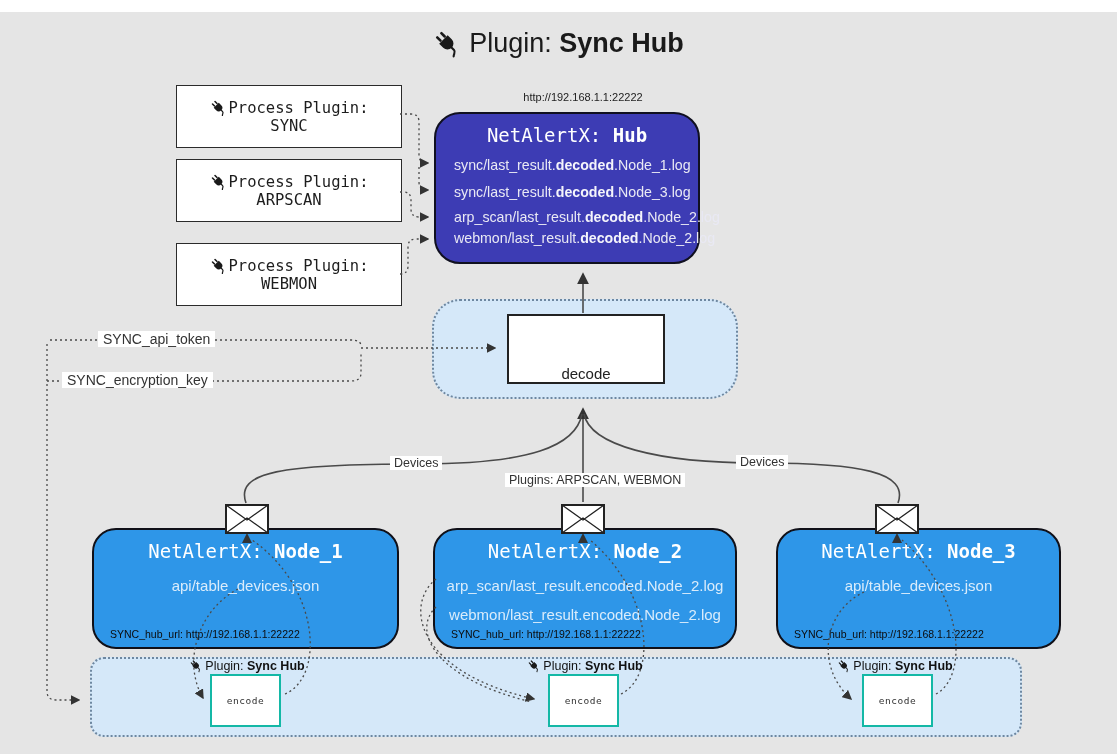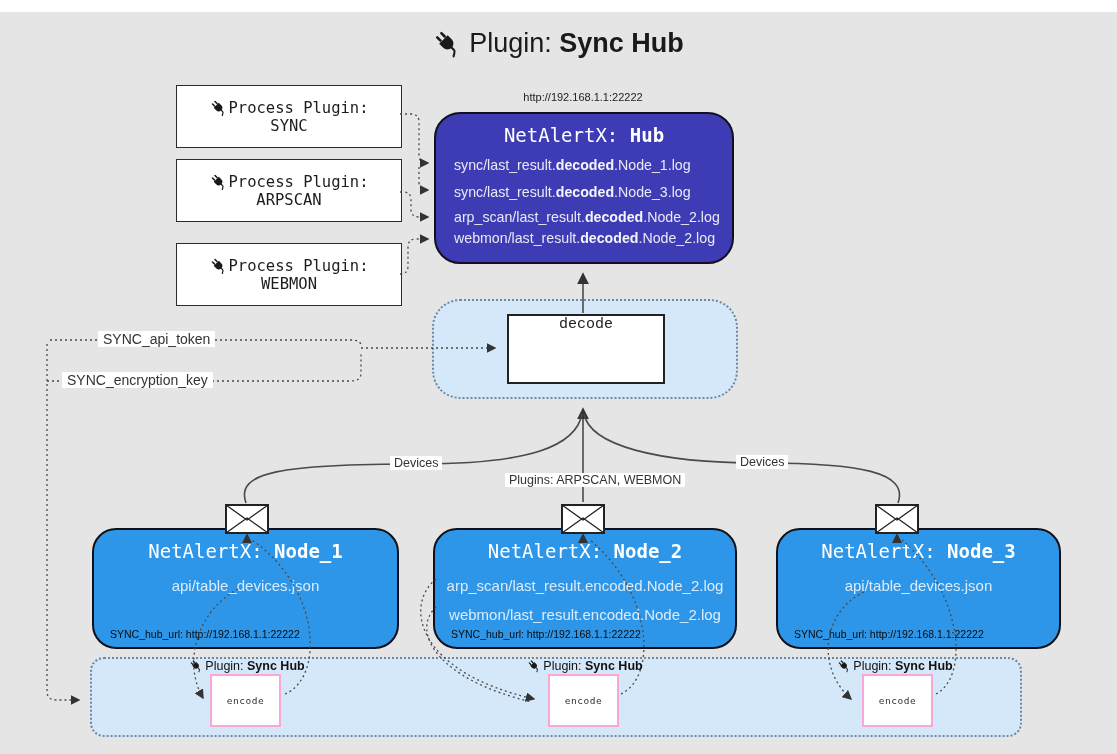--- a/index.html
+++ b/index.html
@@ -12,42 +12,42 @@
   .title b{font-weight:bold;}
 
   
   .proc-box{position:absolute;left:176px;width:224px;height:61px;background:#fff;
             border:1.6px solid #2b2b2b;display:flex;flex-direction:column;
             align-items:center;justify-content:center;
             font-family:"DejaVu Sans Mono",monospace;font-size:15.5px;color:#1d1d1d;}
   .proc-line1{display:flex;align-items:center;gap:1px;text-align:right;}
 
   
-  .hub{position:absolute;left:434px;top:100px;width:300px;height:152px;
+  .hub{position:absolute;left:434px;top:100px;width:266px;height:152px;
        background:var(--hub-bg);border:2px solid #101020;border-radius:26px;
        box-sizing:border-box;padding-top:9px;}
   .hub-title{text-align:center;font-family:"DejaVu Sans Mono",monospace;
              font-size:19px;color:#fff;line-height:24px;}
   .hub-log{padding-left:18px;font-size:14.2px;color:#e9e9f4;line-height:17px;white-space:nowrap;}
   .hub-log b{font-weight:bold;color:#f4f4fb;}
   .hub-log:nth-of-type(2){margin-top:10px;}
   .hub-log:nth-of-type(3){margin-top:10px;}
   .hub-log:nth-of-type(4){margin-top:8px;}
   .hub-log:nth-of-type(5){margin-top:4px;}
   .hub-url{position:absolute;left:434px;top:79px;width:298px;text-align:center;
            font-size:11px;color:#222;}
 
   
   .decode-band{position:absolute;left:432px;top:287px;width:306px;height:100px;
                background:var(--band-bg);border:2px dotted var(--band-border);
                border-radius:28px;box-sizing:border-box;}
   .decode-box{position:absolute;left:507px;top:302px;width:158px;height:70px;
               background:#fff;border:2px solid #222;box-sizing:border-box;
-              display:flex;align-items:flex-start;justify-content:center;
-              font-family:Liberation Mono, monospace;font-size:15px;color:#222;}
+              display:flex;align-items:flex-end;justify-content:center;
+              font-family:Liberation Sans, sans-serif;font-size:15px;color:#222;}
 
   
   .lbl{position:absolute;background:#fff;padding:0 5px;font-size:14px;color:#333;white-space:nowrap;}
   .edge-lbl{position:absolute;background:#fff;padding:0 4px;font-size:12.5px;color:#333;white-space:nowrap;}
 
   
   .node{position:absolute;top:516px;height:121px;background:var(--node-bg);
         border:2px solid #101018;border-radius:24px;box-sizing:border-box;padding-top:10px;}
   .node-title{text-align:center;font-family:"DejaVu Sans Mono",monospace;
               font-size:19px;color:#fff;line-height:22px;white-space:nowrap;}
@@ -55,21 +55,21 @@
   .node-file.first{margin-top:15px;}
   .node-file.second{margin-top:12px;}
   .node-huburl{position:absolute;left:0;right:0;bottom:7px;text-align:left;
                font-size:10.5px;color:#0c0c0c;padding-left:16px;}
 
   
   .bottom-band{position:absolute;left:90px;top:645px;width:932px;height:80px;
                background:var(--band-bg);border:2px dotted var(--band-border);
                border-radius:14px;box-sizing:border-box;}
   .encode-box{position:absolute;top:662px;width:71px;height:53px;background:#fff;
-              border:2px solid #f9a8d4;box-sizing:border-box;display:flex;align-items:center;
+              border:2px solid #14b8a6;box-sizing:border-box;display:flex;align-items:center;
               justify-content:center;font-family:"DejaVu Sans Mono",monospace;
               font-size:9.5px;letter-spacing:.5px;color:#333;}
   .plugin-lbl{position:absolute;top:645px;height:17px;display:flex;align-items:center;
               justify-content:center;gap:2px;font-size:12.5px;color:#111;white-space:nowrap;
               transform:translateX(-50%);}
   .plugin-lbl b{font-weight:bold;}
 
   
   .envelope{position:absolute;top:492px;width:44px;height:30px;}
 

